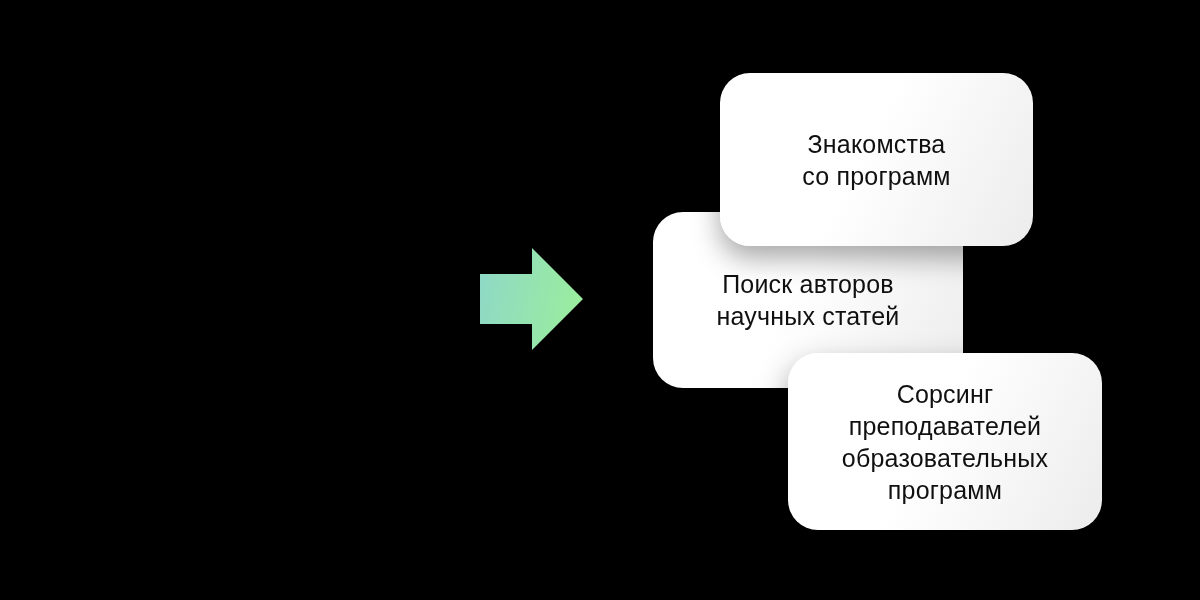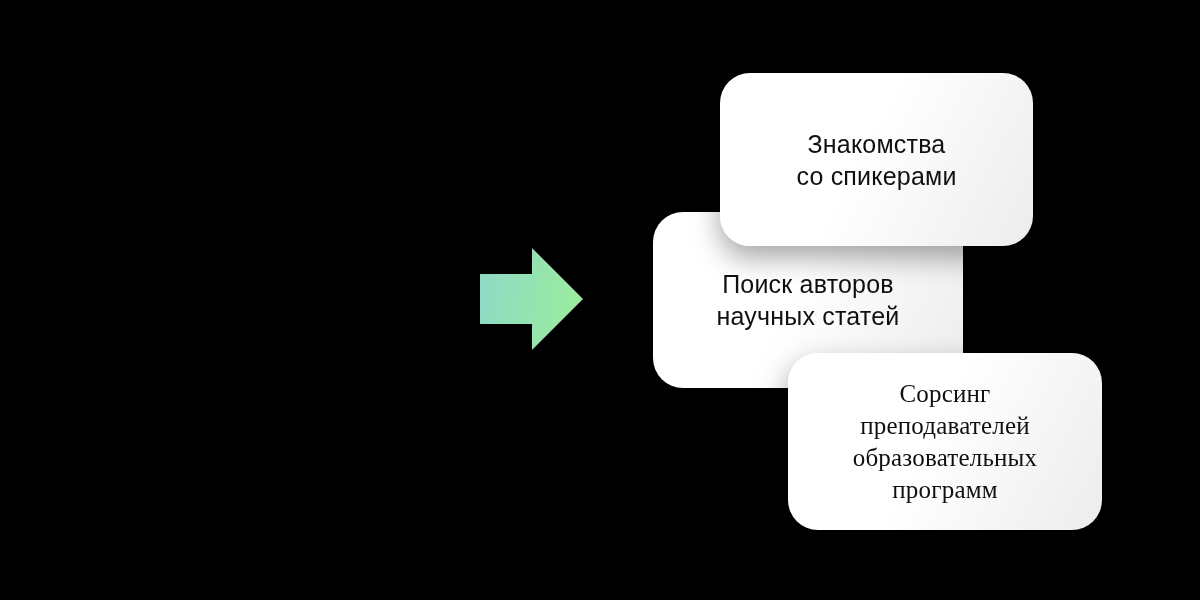--- a/index.html
+++ b/index.html
@@ -29,21 +29,21 @@
     white-space: pre-line;
     font-size: 25px;
     line-height: 1.28;
     font-weight: 500;
     color: #101010;
     letter-spacing: 0.2px;
   }
   #card-source { left: 100px; top: 213px; width: 313px; height: 172px; z-index: 1; }
   #card-speakers { left: 720px; top: 73px;  width: 313px; height: 173px; z-index: 3; }
   #card-authors  { left: 653px; top: 212px; width: 310px; height: 176px; z-index: 2; }
-  #card-sourcing { left: 788px; top: 353px; width: 314px; height: 177px; z-index: 4; font-family: Liberation Serif, serif; }
+  #card-sourcing { left: 788px; top: 353px; width: 314px; height: 177px; z-index: 4; }
 
   .arrow {
     position: absolute;
     left: 480px;
     top: 248px;
     width: 103px;
     height: 102px;
     background: linear-gradient(100deg, var(--arrow-start, #8ed8c7), var(--arrow-end, #9bef9a));
     clip-path: polygon(0% 25.5%, 50.5% 25.5%, 50.5% 0%, 100% 50%, 50.5% 100%, 50.5% 74.5%, 0% 74.5%);
     z-index: 1;
@@ -52,21 +52,21 @@
 </head>
 <body>
 
 <div class="stage">
 
 
   <div class="arrow"></div>
 
   <div class="card" id="card-speakers">
     <div class="label">Знакомства
-со спикерами</div>
+со программ</div>
   </div>
 
   <div class="card" id="card-authors">
     <div class="label">Поиск авторов
 научных статей</div>
   </div>
 
   <div class="card" id="card-sourcing">
     <div class="label">Сорсинг
 преподавателей

